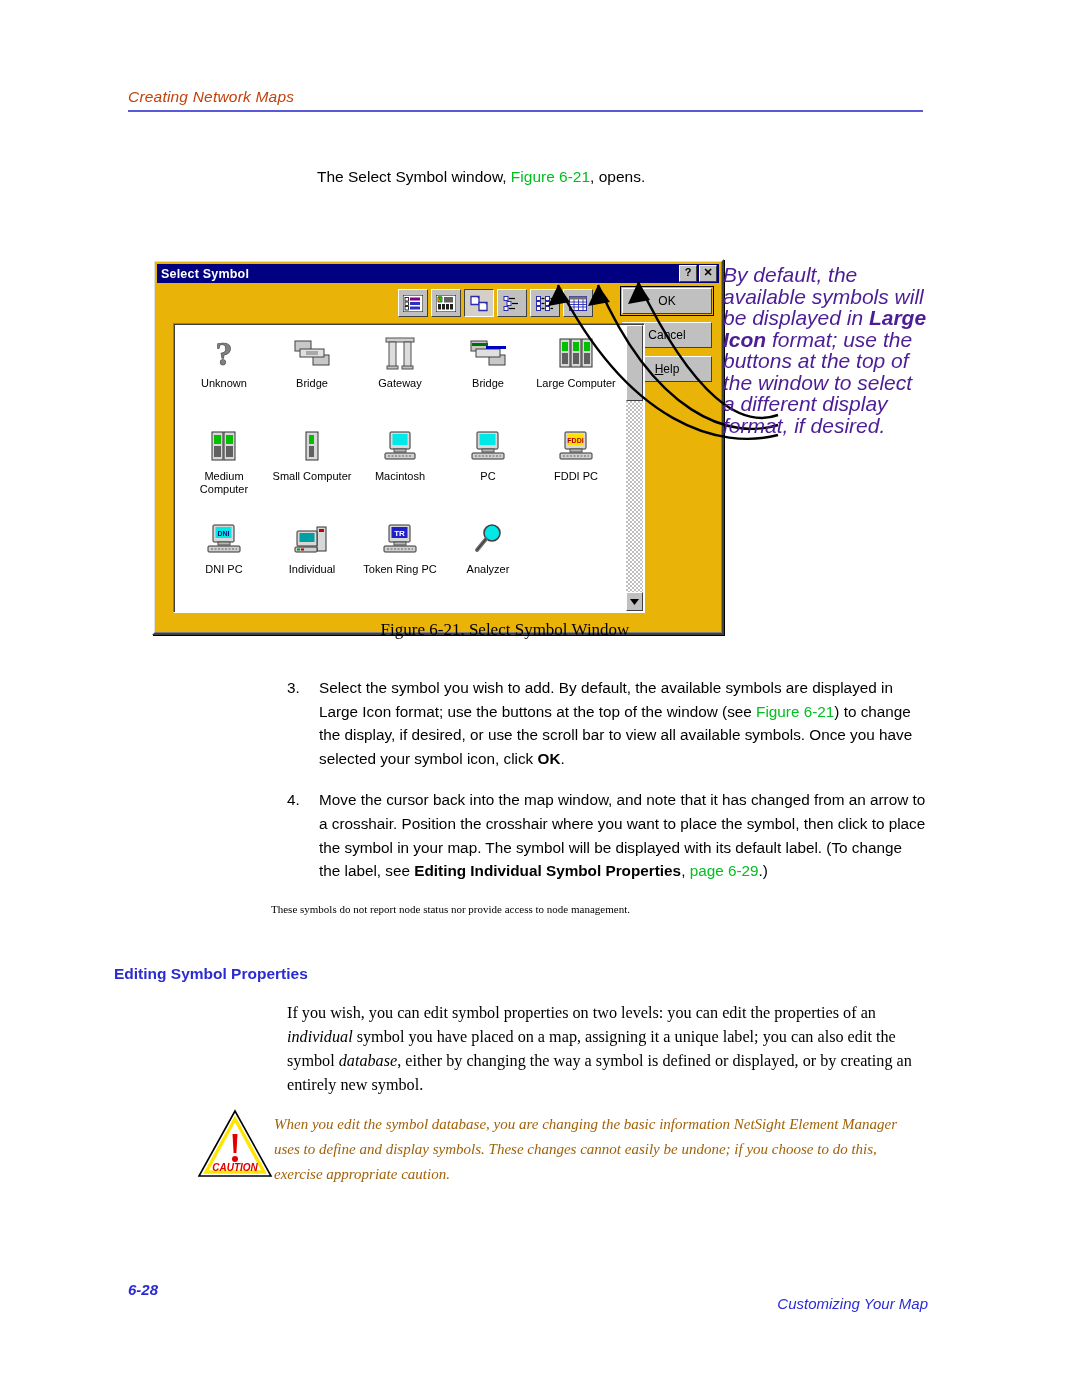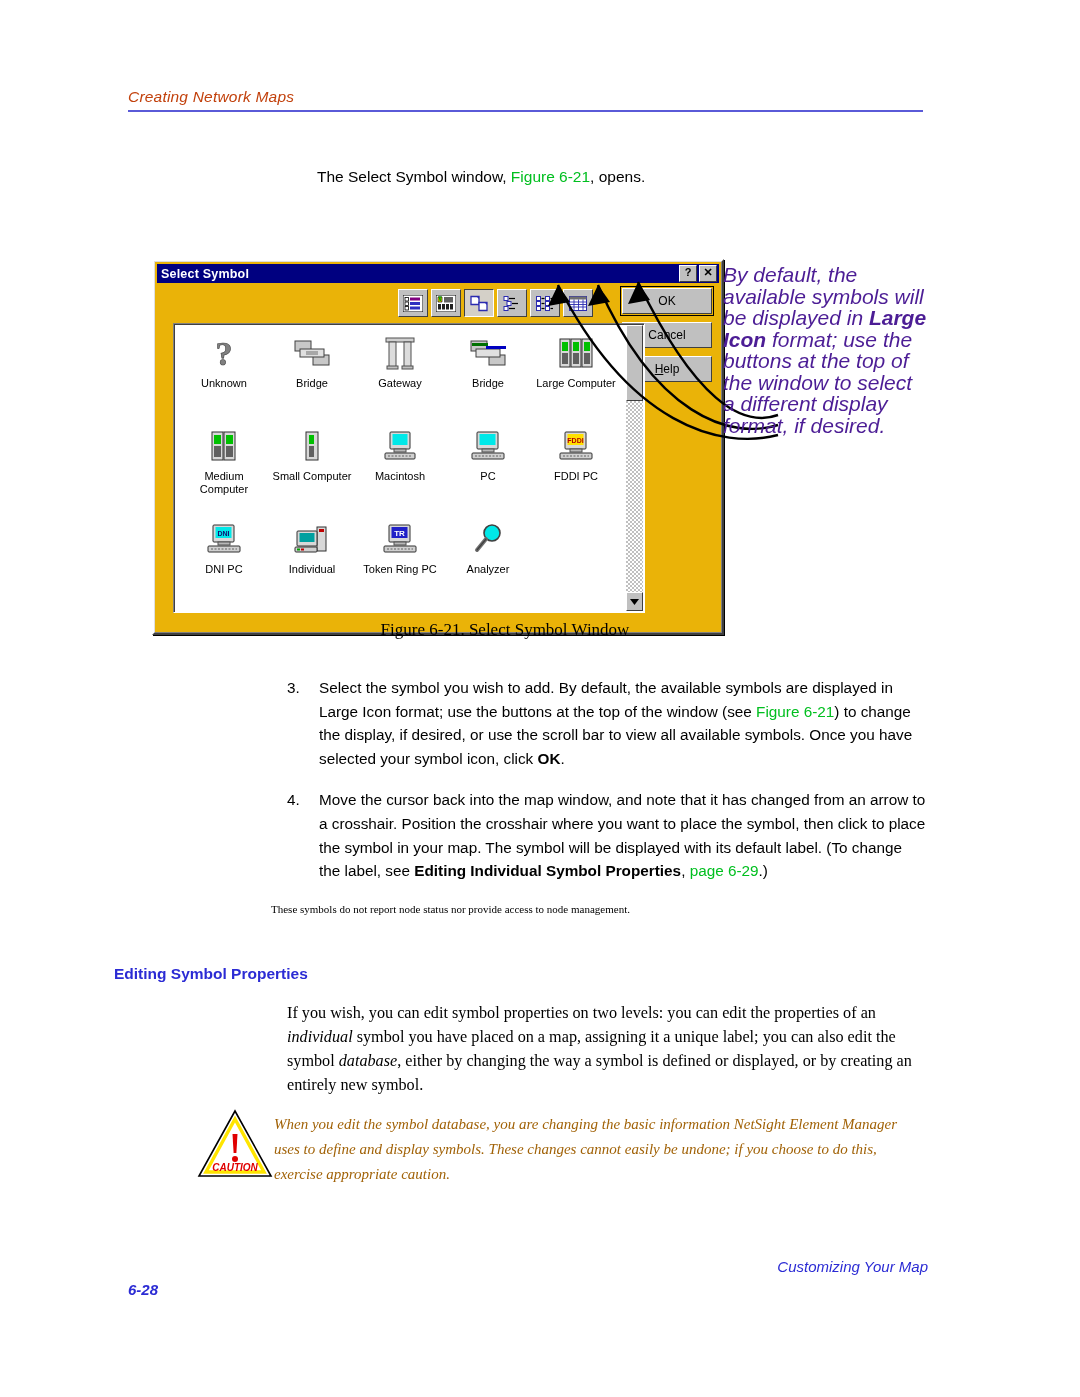--- a/index.html
+++ b/index.html
@@ -354,21 +354,21 @@
     left: 128px;
     top: 1281px;
     font-size: 15px;
     font-style: italic;
     font-weight: bold;
     color: #2b2bd4;
   }
   .footer-right {
     position: absolute;
     right: 152px;
-    top: 1258px;
+    top: 1295px;
     font-size: 15px;
     font-style: italic;
     color: #2b2bd4;
   }
 </style>
 </head>
 <body>
 
 <div class="page-header">
   <div class="hdr-text">Creating Network Maps</div>

